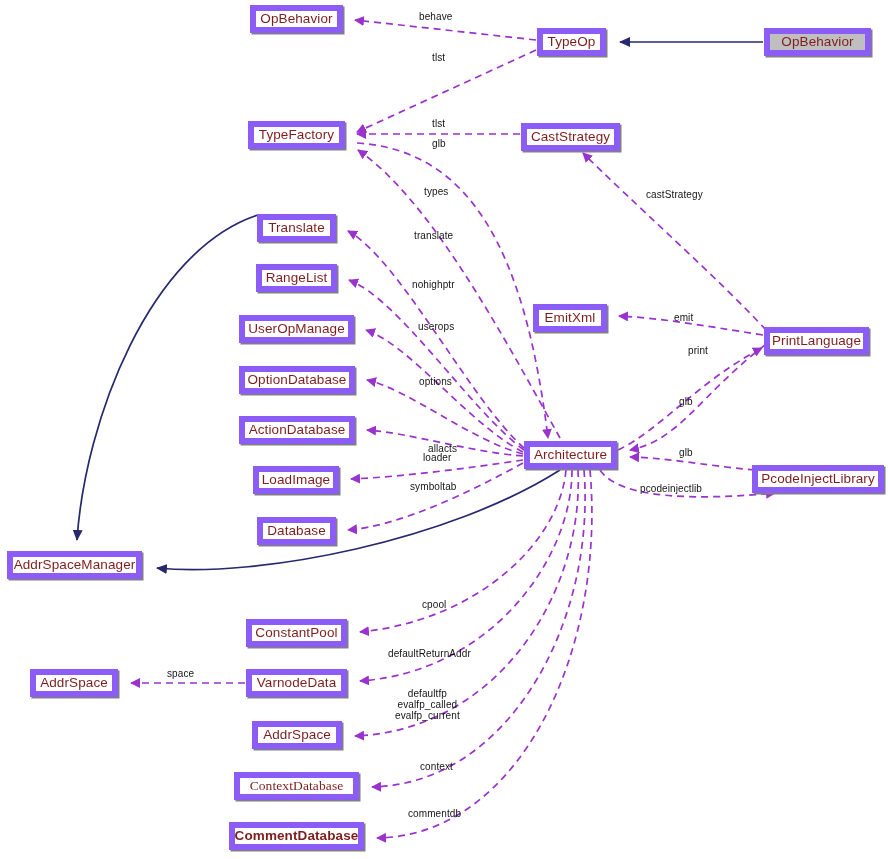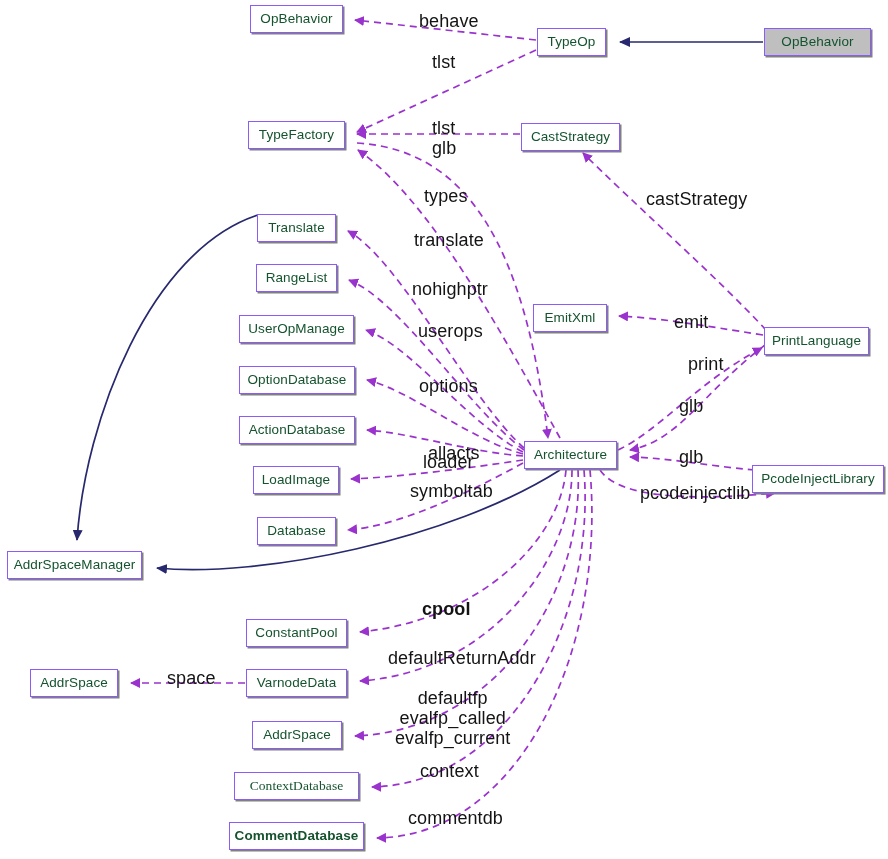--- a/index.html
+++ b/index.html
@@ -20,38 +20,38 @@
   #edge-layer {
     position: absolute;
     left: 0;
     top: 0;
     width: 888px;
     height: 859px;
   }
   .node {
     position: absolute;
     box-sizing: border-box;
-    border: 1px solid #8b5cf6;
+    border: 6px solid #8b5cf6;
     background: #ffffff;
-    color: #14532d;
+    color: #7f1d1d;
     font-size: 13.5px;
     line-height: 1;
     display: flex;
     align-items: center;
     justify-content: center;
     white-space: nowrap;
     box-shadow: 1.5px 1.5px 0 0 #808080;
     letter-spacing: 0.1px;
   }
   .node.highlight {
     background: #bfbfbf;
   }
   .edge-label {
     position: absolute;
-    font-size: 18px;
+    font-size: 10px;
     color: #141414;
     white-space: nowrap;
     line-height: 1.12;
     text-align: center;
     letter-spacing: 0.1px;
   }
 </style>
 </head>
 <body>
 
@@ -155,29 +155,29 @@
   <div class="edge-label" style="left:419px;top:11px;">behave</div>
   <div class="edge-label" style="left:432px;top:52px;">tlst</div>
   <div class="edge-label" style="left:432px;top:118px;">tlst</div>
   <div class="edge-label" style="left:432px;top:138px;">glb</div>
   <div class="edge-label" style="left:424px;top:186px;">types</div>
   <div class="edge-label" style="left:414px;top:230px;">translate</div>
   <div class="edge-label" style="left:412px;top:279px;">nohighptr</div>
   <div class="edge-label" style="left:418px;top:321px;">userops</div>
   <div class="edge-label" style="left:674px;top:312px;">emit</div>
   <div class="edge-label" style="left:646px;top:189px;">castStrategy</div>
-  <div class="edge-label" style="left:672px;top:354px;padding-left:16px;">print</div>
+  <div class="edge-label" style="left:672px;top:345px;padding-left:16px;">print</div>
   <div class="edge-label" style="left:419px;top:376px;">options</div>
   <div class="edge-label" style="left:679px;top:396px;">glb</div>
   <div class="edge-label" style="left:420px;top:443px;margin-left:8px;">allacts</div>
   <div class="edge-label" style="left:679px;top:447px;">glb</div>
   <div class="edge-label" style="left:423px;top:452px;">loader</div>
   <div class="edge-label" style="left:410px;top:481px;">symboltab</div>
   <div class="edge-label" style="left:640px;top:483px;">pcodeinjectlib</div>
-  <div class="edge-label" style="left:422px;top:599px;font-weight:bold;">cpool</div>
+  <div class="edge-label" style="left:422px;top:599px;">cpool</div>
   <div class="edge-label" style="left:388px;top:648px;">defaultReturnAddr</div>
   <div class="edge-label" style="left:167px;top:668px;">space</div>
   <div class="edge-label" style="left:395px;top:688px;white-space:pre;">defaultfp
 evalfp_called
 evalfp_current</div>
   <div class="edge-label" style="left:420px;top:761px;">context</div>
   <div class="edge-label" style="left:408px;top:808px;">commentdb</div>
 
 </div>
 

